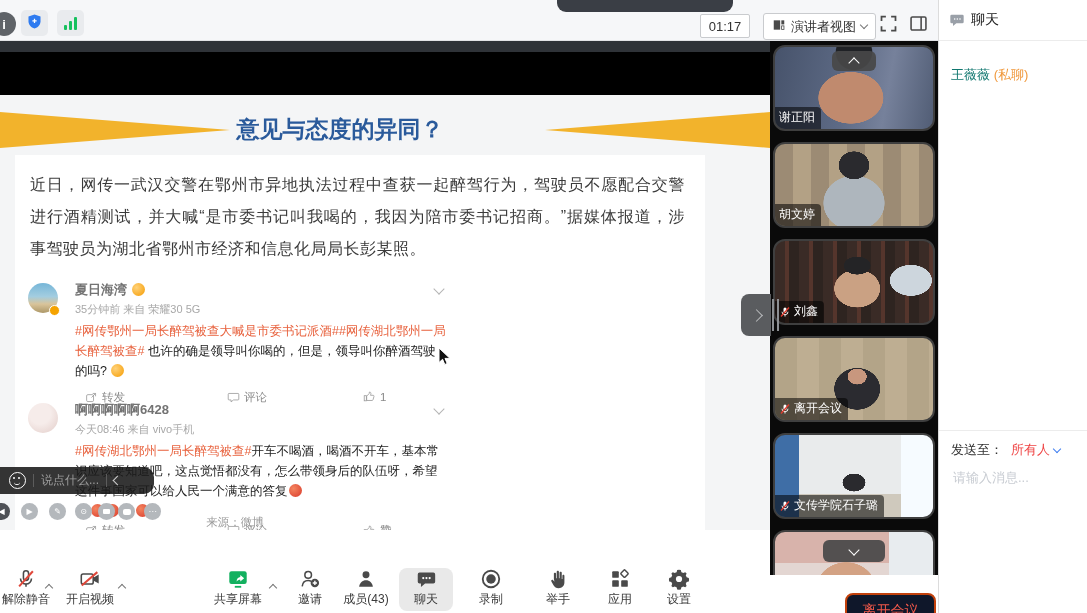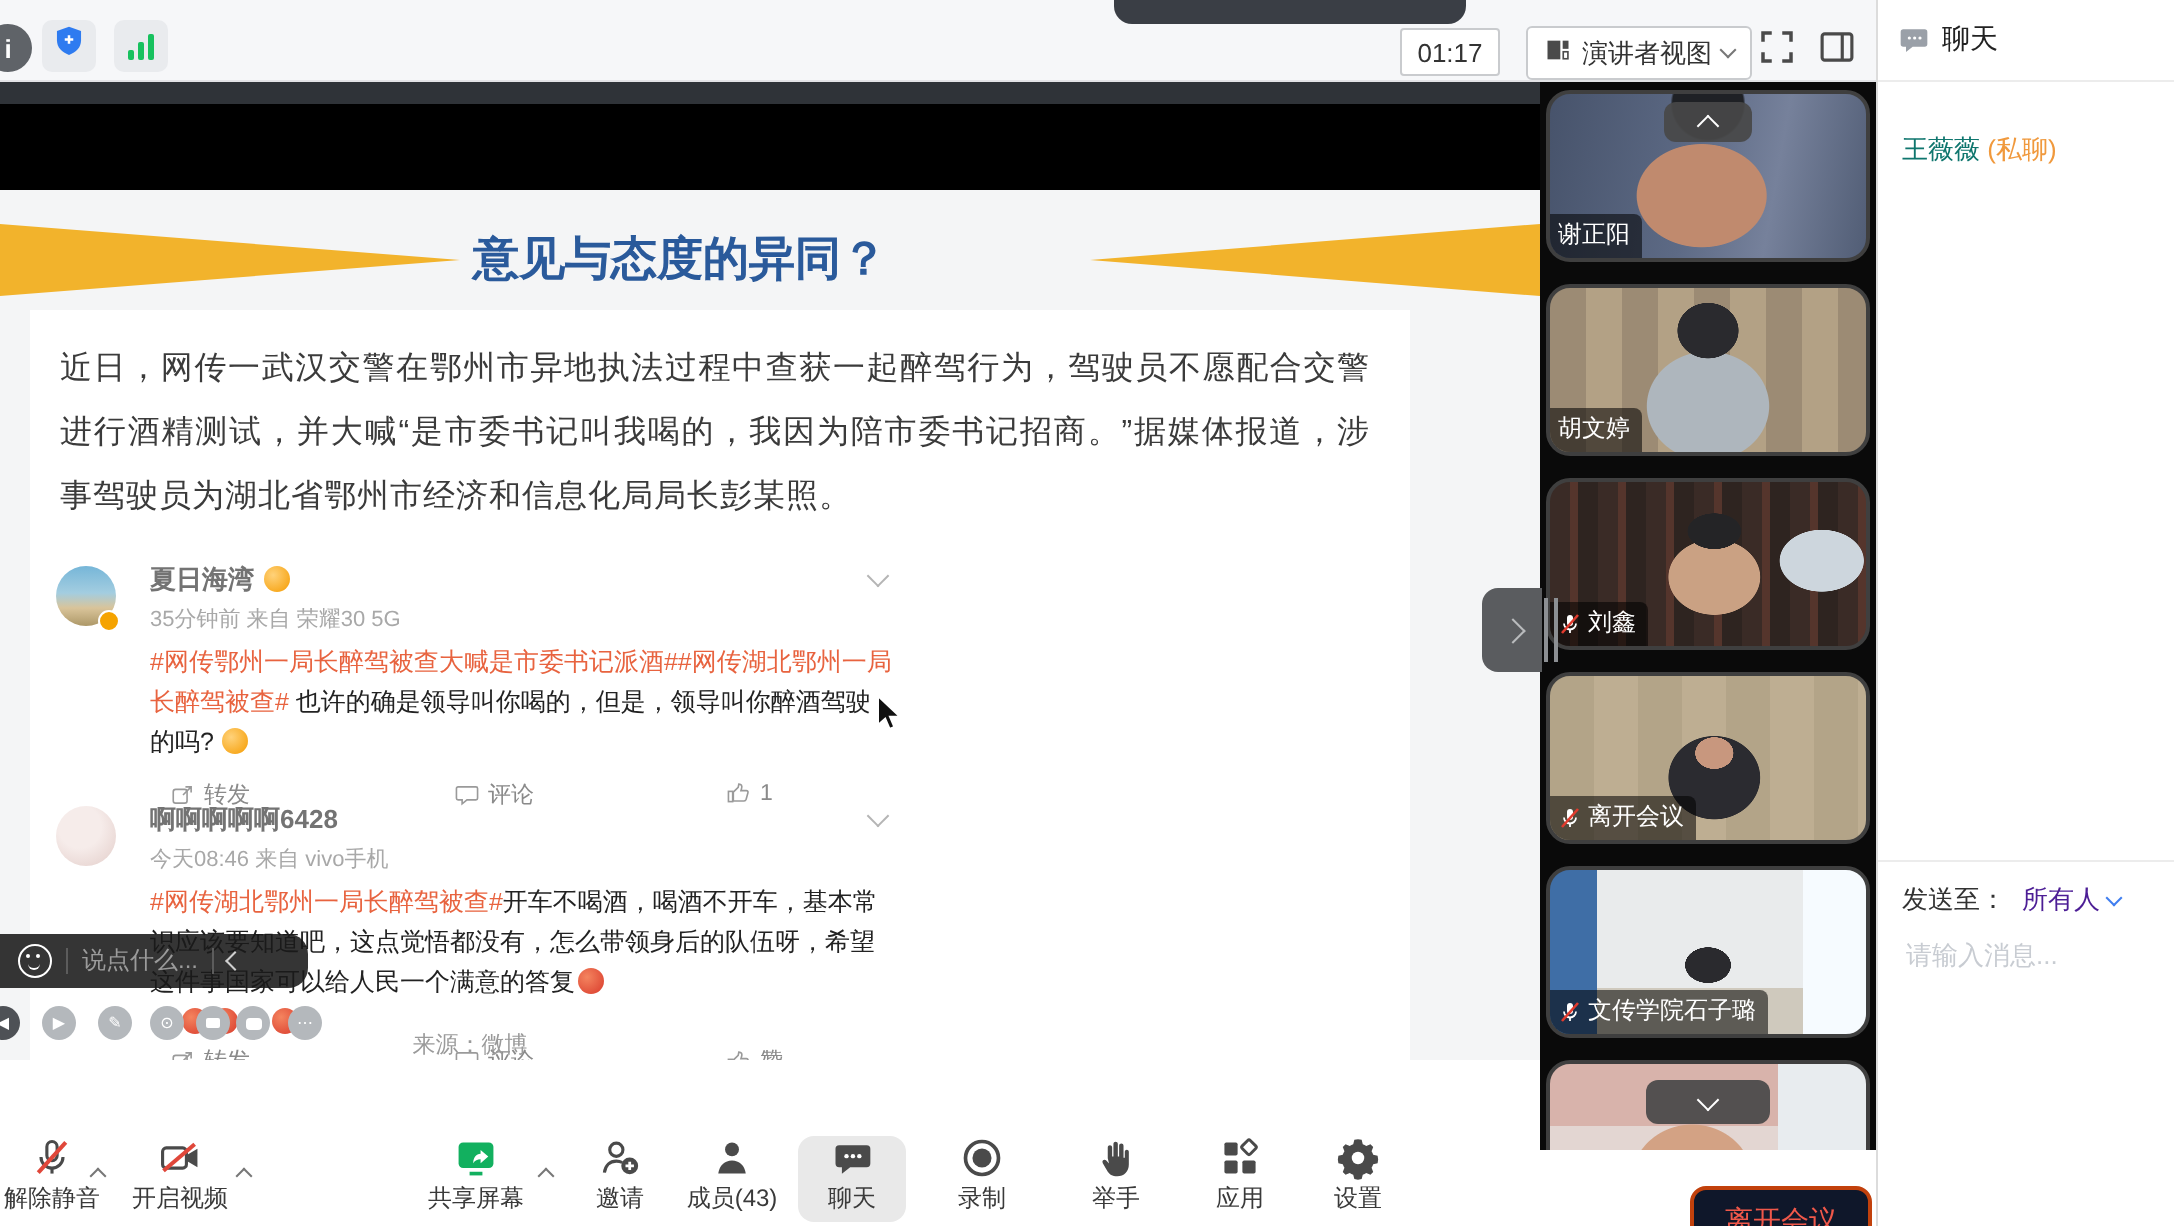--- a/index.html
+++ b/index.html
@@ -116,21 +116,21 @@
   .chat{position:absolute;left:938px;top:0;width:149px;height:613px;background:#fff;border-left:1px solid #dcdcdc;box-sizing:border-box;}
   .chat-head{height:40px;border-bottom:1px solid #ececec;display:flex;align-items:center;gap:6px;padding-left:10px;font-size:14px;color:#222;}
   .sender{position:absolute;left:12px;top:66px;font-size:13px;}
   .sender .who{color:#0f766e;} .sender .tag{color:#f0993d;}
   .msgcard{position:absolute;left:12px;top:90px;right:0;border:1px solid #e8e8e8;border-right:none;border-radius:6px 0 0 6px;
        padding:12px 10px 12px 10px;font-size:13px;color:#333;}
   .msgdiv{height:1px;background:#f0f0f0;margin:14px 0 12px 0;}
   .checkin{display:flex;align-items:center;gap:6px;font-size:13px;color:#333;}
   .sendarea{position:absolute;left:0;top:430px;right:0;border-top:1px solid #ececec;padding:10px 12px 0 12px;}
   .sendrow{display:flex;align-items:center;gap:8px;font-size:13px;color:#333;}
-  .sendto{color:#4c1d95;display:flex;align-items:center;gap:4px;}
+  .sendto{color:#ef4444;display:flex;align-items:center;gap:4px;}
   .sendto .chev{border-color:#3f7ef0;width:5px;height:5px;}
   .chat-input{margin-top:10px;width:100%;border:none;outline:none;font-size:13px;color:#333;
        font-family:"Liberation Sans","DejaVu Sans",sans-serif;background:transparent;}
   .chat-input::placeholder{color:#c8ccd2;}
 </style>
 </head>
 <body>
 
 <div id="app">
 

